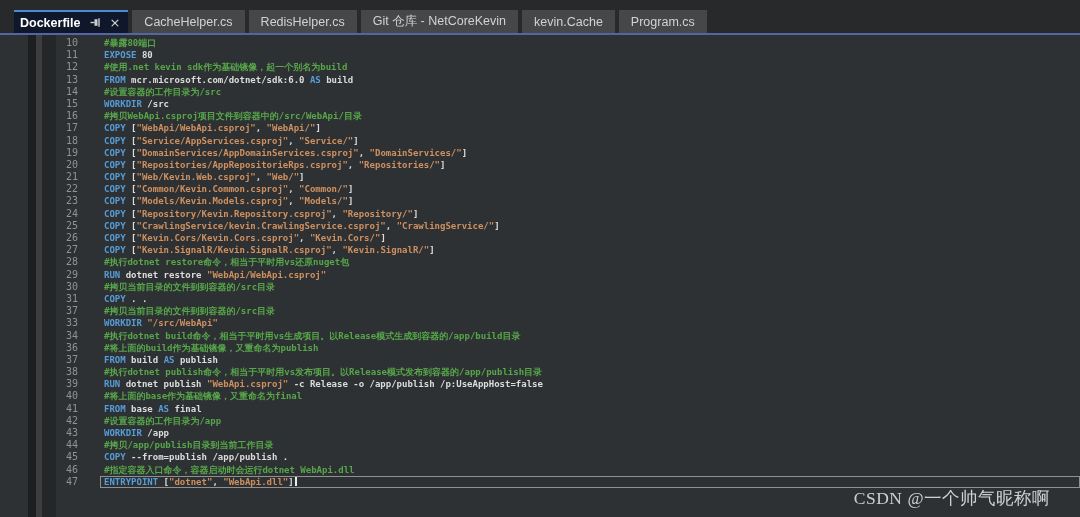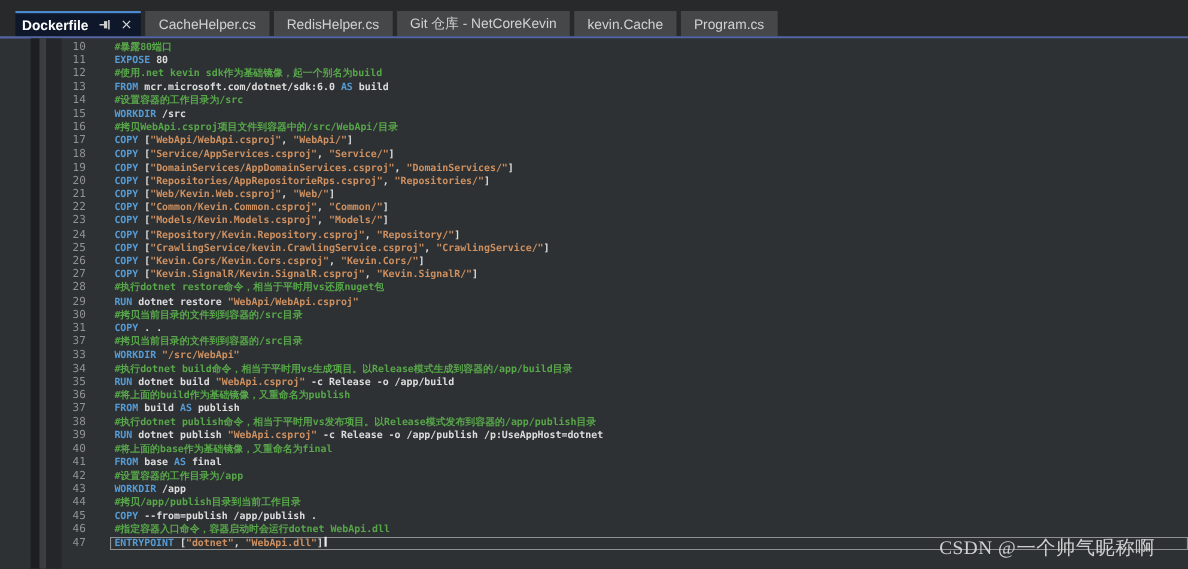--- a/index.html
+++ b/index.html
@@ -184,38 +184,34 @@
       </div>
       <div class="row">
         <span class="num">33</span>
         <span class="cw"><span class="tok-k">WORKDIR</span><span class="tok-p"> </span><span class="tok-s">"/src/WebApi"</span></span>
       </div>
       <div class="row">
         <span class="num">34</span>
         <span class="cw"><span class="tok-c">#执行dotnet build命令，相当于平时用vs生成项目。以Release模式生成到容器的/app/build目录</span></span>
       </div>
       <div class="row">
-        <span class="num">35</span>
-        <span class="cw"><span class="tok-k">RUN</span><span class="tok-p"> dotnet build </span><span class="tok-s">"WebApi.csproj"</span><span class="tok-p"> -c Release -o /app/build</span></span>
-      </div>
-      <div class="row">
         <span class="num">36</span>
         <span class="cw"><span class="tok-c">#将上面的build作为基础镜像，又重命名为publish</span></span>
       </div>
       <div class="row">
         <span class="num">37</span>
         <span class="cw"><span class="tok-k">FROM</span><span class="tok-p"> build </span><span class="tok-k">AS</span><span class="tok-p"> publish</span></span>
       </div>
       <div class="row">
         <span class="num">38</span>
         <span class="cw"><span class="tok-c">#执行dotnet publish命令，相当于平时用vs发布项目。以Release模式发布到容器的/app/publish目录</span></span>
       </div>
       <div class="row">
         <span class="num">39</span>
-        <span class="cw"><span class="tok-k">RUN</span><span class="tok-p"> dotnet publish </span><span class="tok-s">"WebApi.csproj"</span><span class="tok-p"> -c Release -o /app/publish /p:UseAppHost=dotnet</span></span>
+        <span class="cw"><span class="tok-k">RUN</span><span class="tok-p"> dotnet publish </span><span class="tok-s">"WebApi.csproj"</span><span class="tok-p"> -c Release -o /app/publish /p:UseAppHost=false</span></span>
       </div>
       <div class="row">
         <span class="num">40</span>
         <span class="cw"><span class="tok-c">#将上面的base作为基础镜像，又重命名为final</span></span>
       </div>
       <div class="row">
         <span class="num">41</span>
         <span class="cw"><span class="tok-k">FROM</span><span class="tok-p"> base </span><span class="tok-k">AS</span><span class="tok-p"> final</span></span>
       </div>
       <div class="row">

